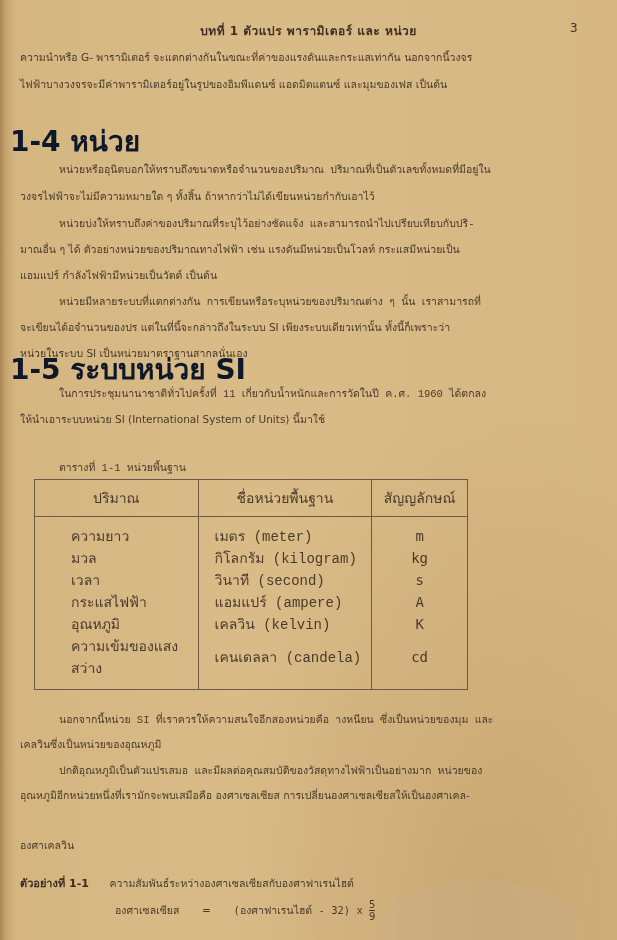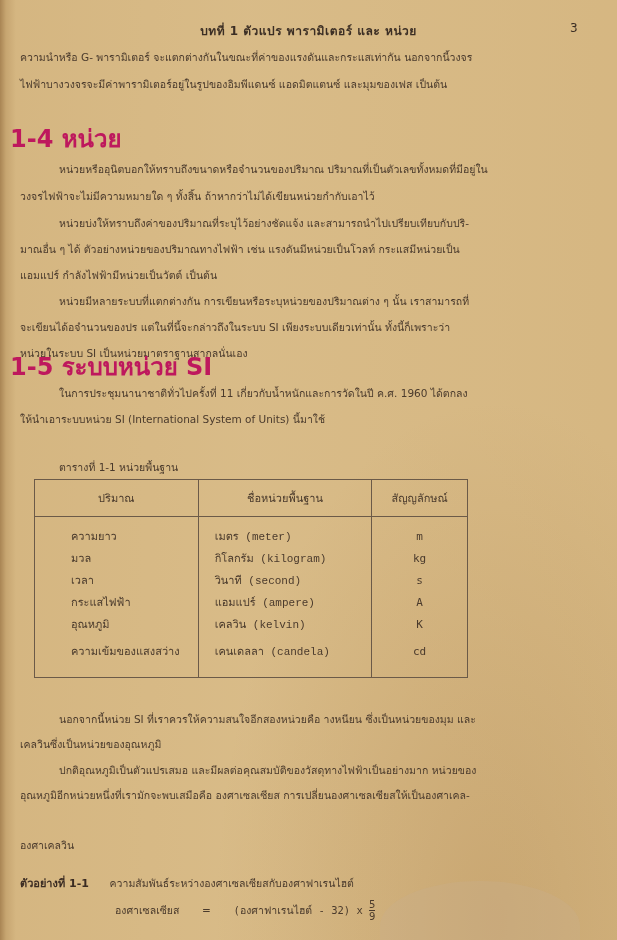--- a/index.html
+++ b/index.html
@@ -23,29 +23,29 @@
     position: absolute; top: 20px; left: 0; width: 617px; text-align: center;
     font-size: 12px; font-weight: bold; letter-spacing: 0.5px; color: #3b2e24;
   }
   .page-number {
     position: absolute; top: 20px; left: 570px; font-size: 12px; color: #3b2e24;
   }
   .line {
     position: absolute; left: 20px; white-space: nowrap;
     font-family: "DejaVu Sans", sans-serif; font-size: 10.5px; color: #4a3a2c;
   }
-  .indent { left: 59px; }
+  .indent { left: 59px; font-family: Liberation Mono, monospace; }
   .mono { font-family: "DejaVu Sans Mono", monospace; }
   .section-heading {
-    position: absolute; left: 10px; font-size: 24px; font-weight: bold;
-    color: #be185d; font-family: "DejaVu Sans", sans-serif;
+    position: absolute; left: 10px; font-size: 28px; font-weight: bold;
+    color: #0f172a; font-family: "DejaVu Sans", sans-serif;
   }
   table.si {
     position: absolute; left: 34px; top: 478px; width: 434px;
-    border-collapse: collapse; font-size: 11px; color: #4a3a2c;
+    border-collapse: collapse; font-size: 14px; color: #4a3a2c;
   }
   table.si th, table.si td { border-left: 1px solid #6b5a48; border-right: 1px solid #6b5a48; }
   table.si { border: 1px solid #6b5a48; }
   table.si thead th {
     font-weight: normal; height: 34px; border-bottom: 1px solid #6b5a48;
     text-align: center;
   }
   table.si td { height: 22px; padding: 0 0 0 36px; }
   table.si td.c2 { padding-left: 16px; font-family: Liberation Mono, monospace; }
   table.si td.c3 { padding-left: 0; text-align: center; font-family: "DejaVu Sans Mono", monospace; }

